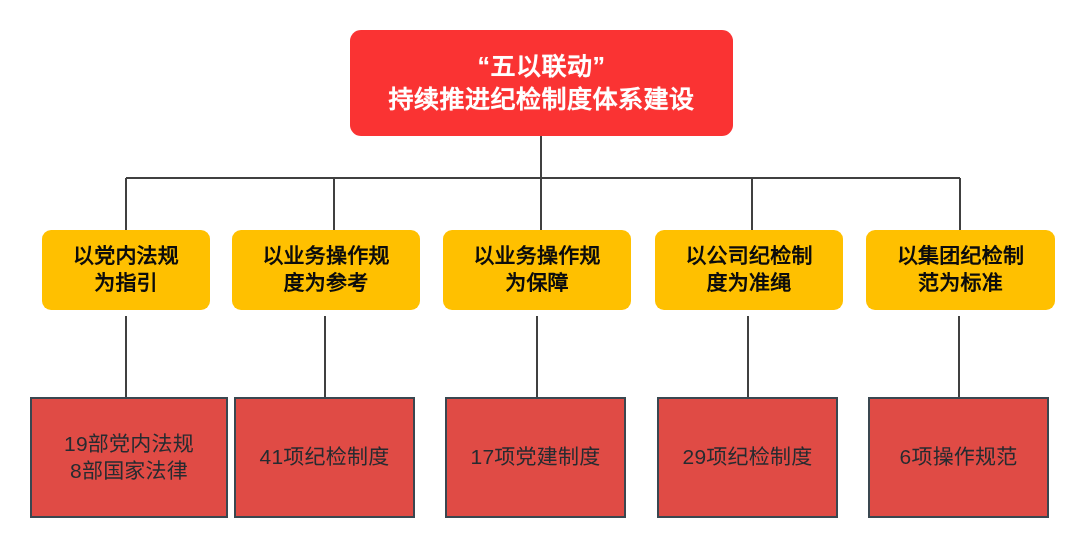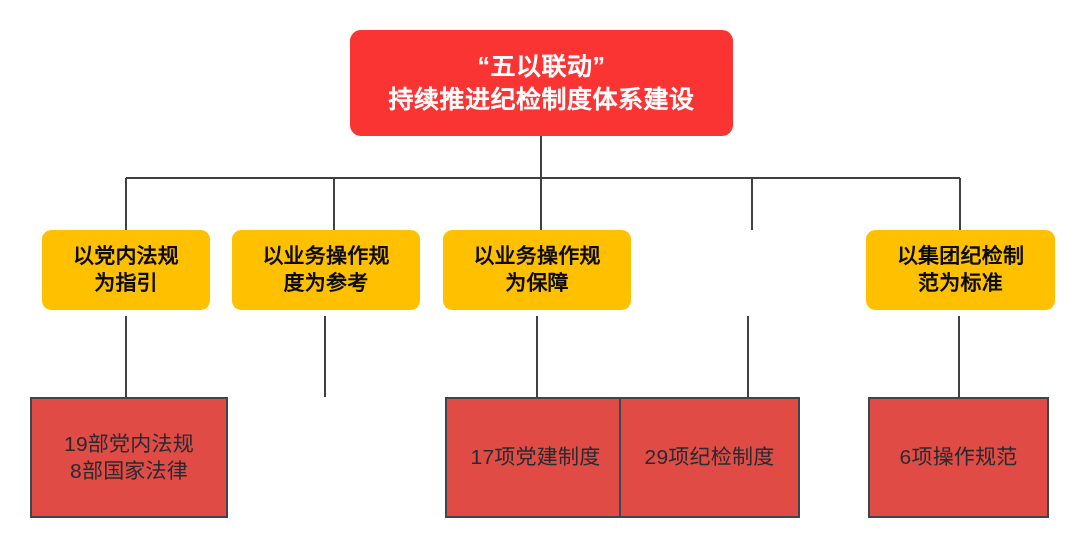--- a/index.html
+++ b/index.html
@@ -90,21 +90,21 @@
   
   .col-1 { left: 42px;  width: 168px; }
   .col-2 { left: 232px; width: 188px; }
   .col-3 { left: 443px; width: 188px; }
   .col-4 { left: 655px; width: 188px; }
   .col-5 { left: 866px; width: 189px; }
 
   .count-node.col-1 { left: 30px;  width: 198px; }
   .count-node.col-2 { left: 234px; width: 181px; }
   .count-node.col-3 { left: 445px; width: 181px; }
-  .count-node.col-4 { left: 619px; width: 181px; }
+  .count-node.col-4 { left: 657px; width: 181px; }
   .count-node.col-5 { left: 868px; width: 181px; }
 </style>
 </head>
 <body>
 
 <div id="diagram-root">
 
   <svg id="connector-layer" viewBox="0 0 1082 551" width="1082" height="551" aria-hidden="true">
     <g stroke="#404040" stroke-width="2.2" fill="none" shape-rendering="crispEdges">
 
@@ -136,28 +136,35 @@
 为指引</span>
   </div>
   <div class="node pillar-node col-2">
     <span class="node-text">以业务操作规
 度为参考</span>
   </div>
   <div class="node pillar-node col-3">
     <span class="node-text">以业务操作规
 为保障</span>
   </div>
+  <div class="node pillar-node col-4">
+    <span class="node-text">以公司纪检制
+度为准绳</span>
+  </div>
   <div class="node pillar-node col-5">
     <span class="node-text">以集团纪检制
 范为标准</span>
   </div>
 
   <div class="node count-node col-1">
     <span class="node-text">19部党内法规
 8部国家法律</span>
+  </div>
+  <div class="node count-node col-2">
+    <span class="node-text">41项纪检制度</span>
   </div>
   <div class="node count-node col-3">
     <span class="node-text">17项党建制度</span>
   </div>
   <div class="node count-node col-4">
     <span class="node-text">29项纪检制度</span>
   </div>
   <div class="node count-node col-5">
     <span class="node-text">6项操作规范</span>
   </div>

